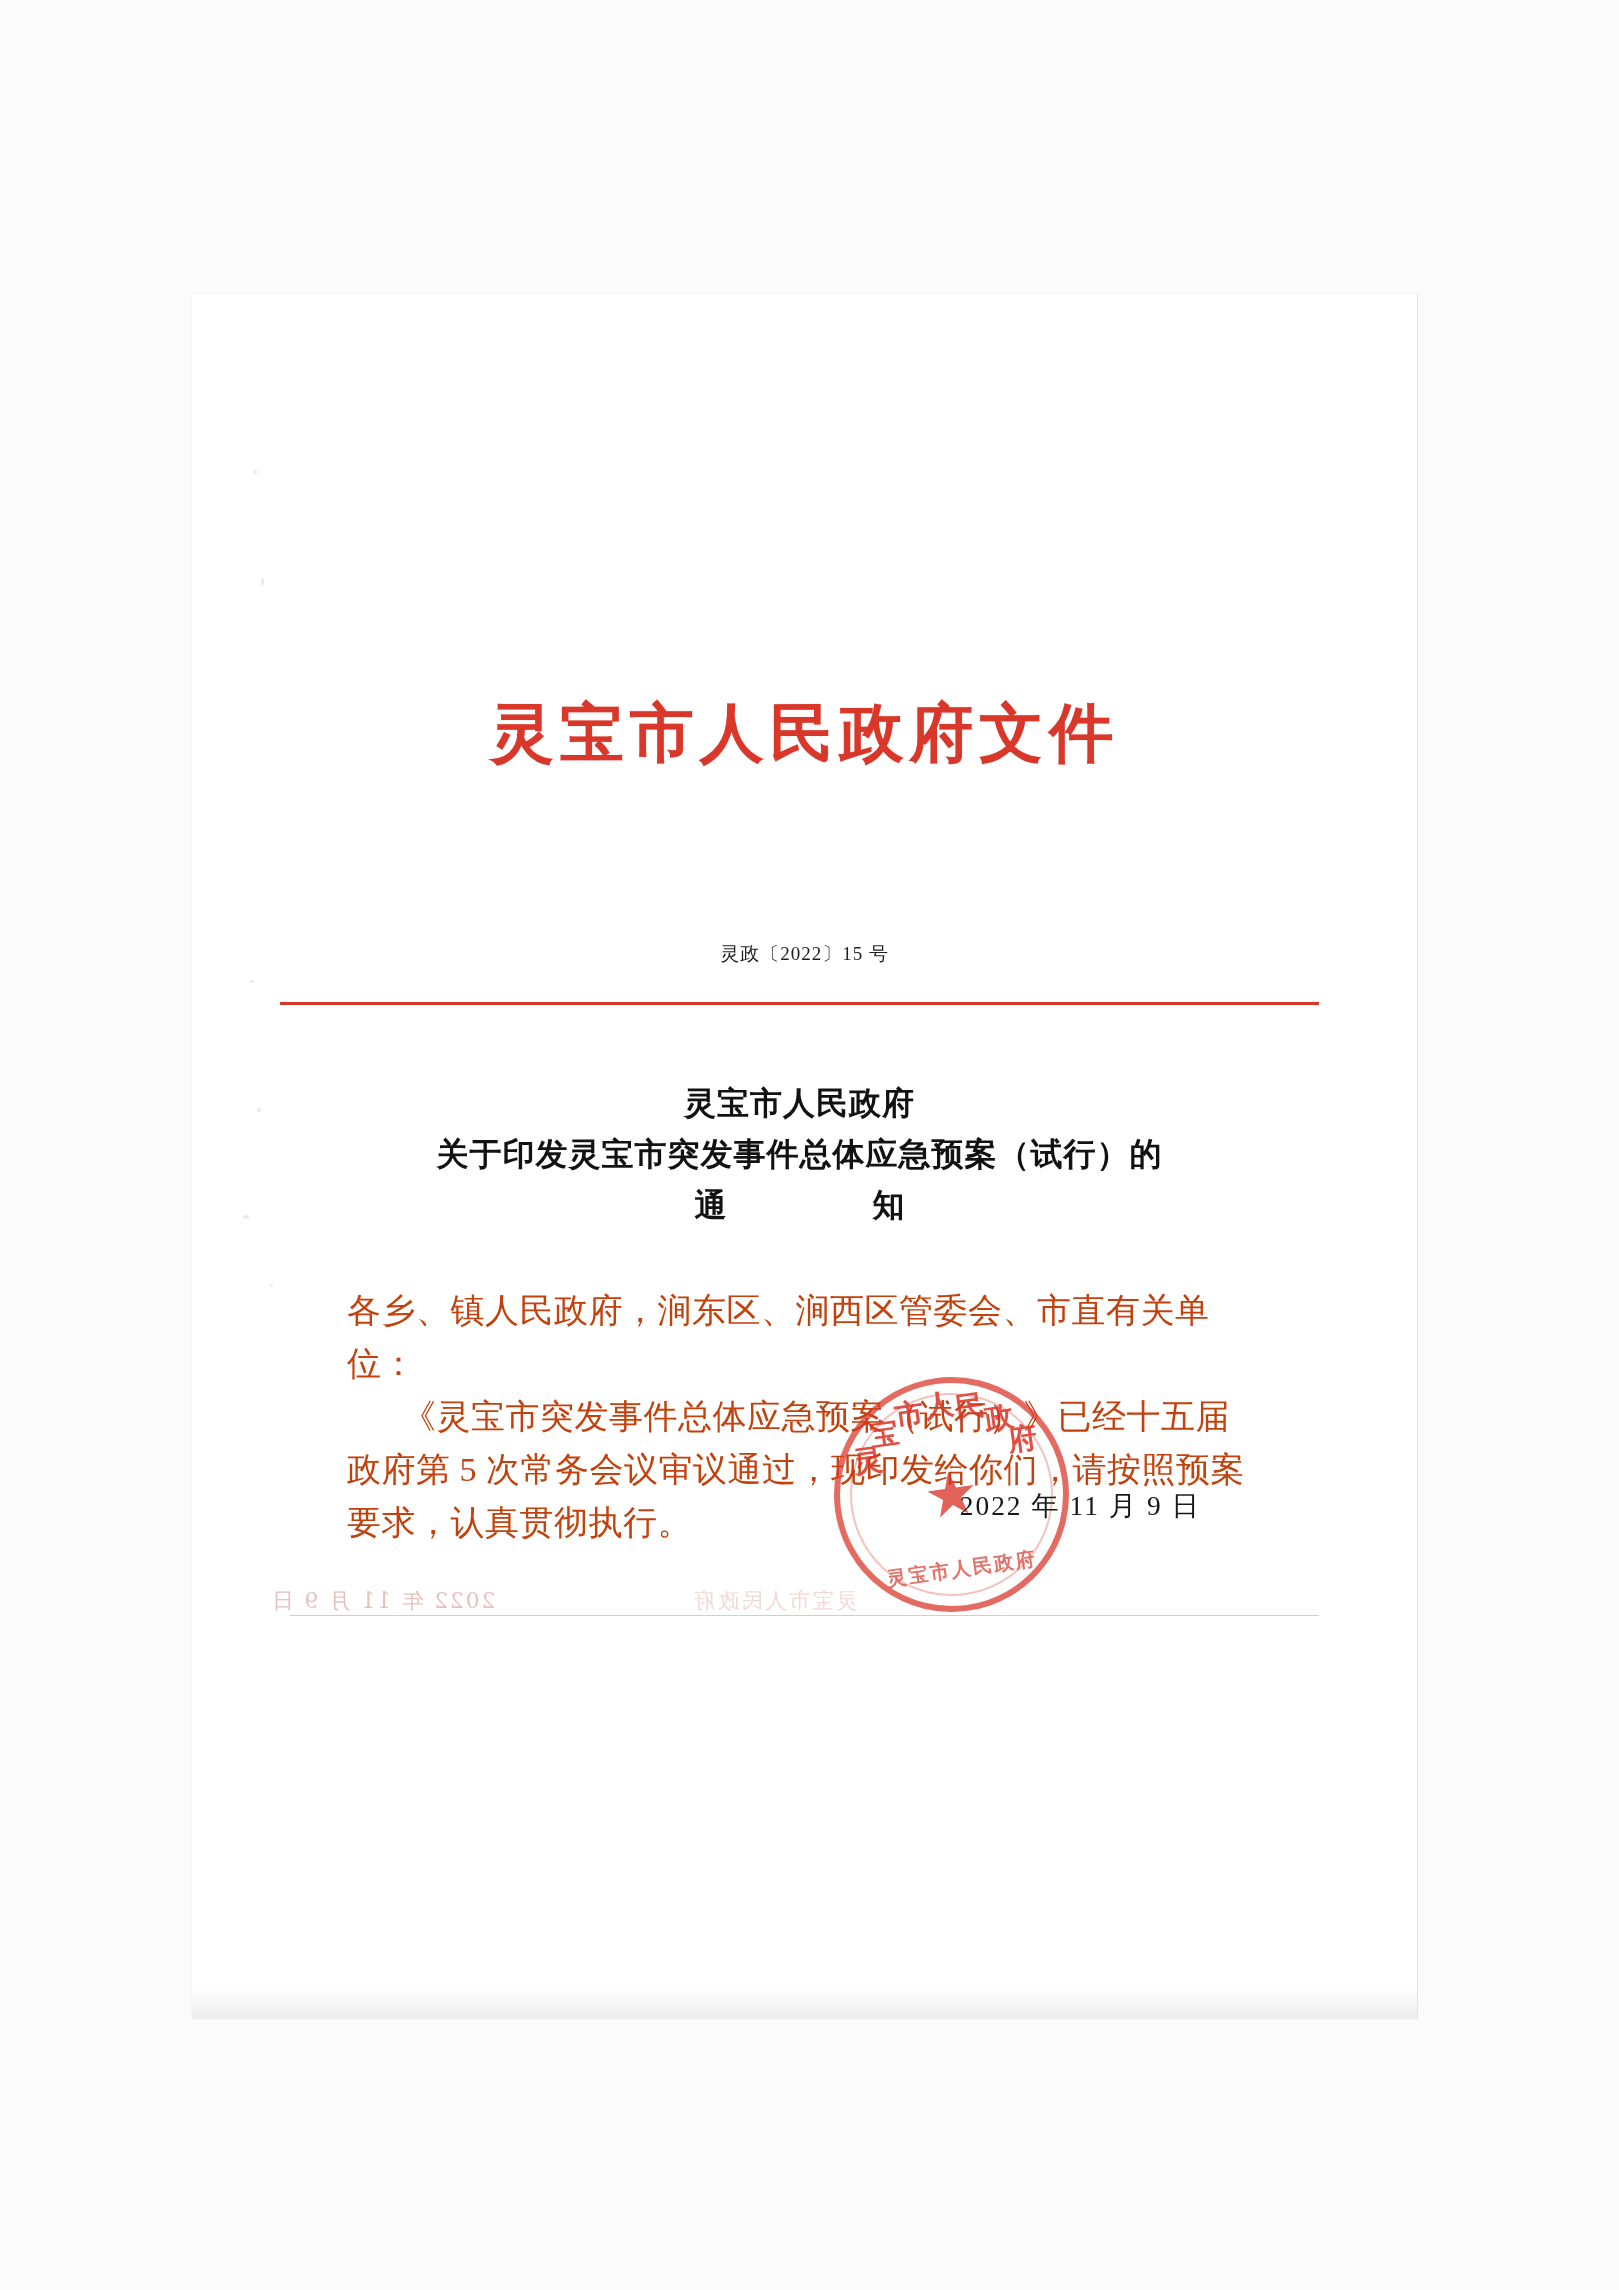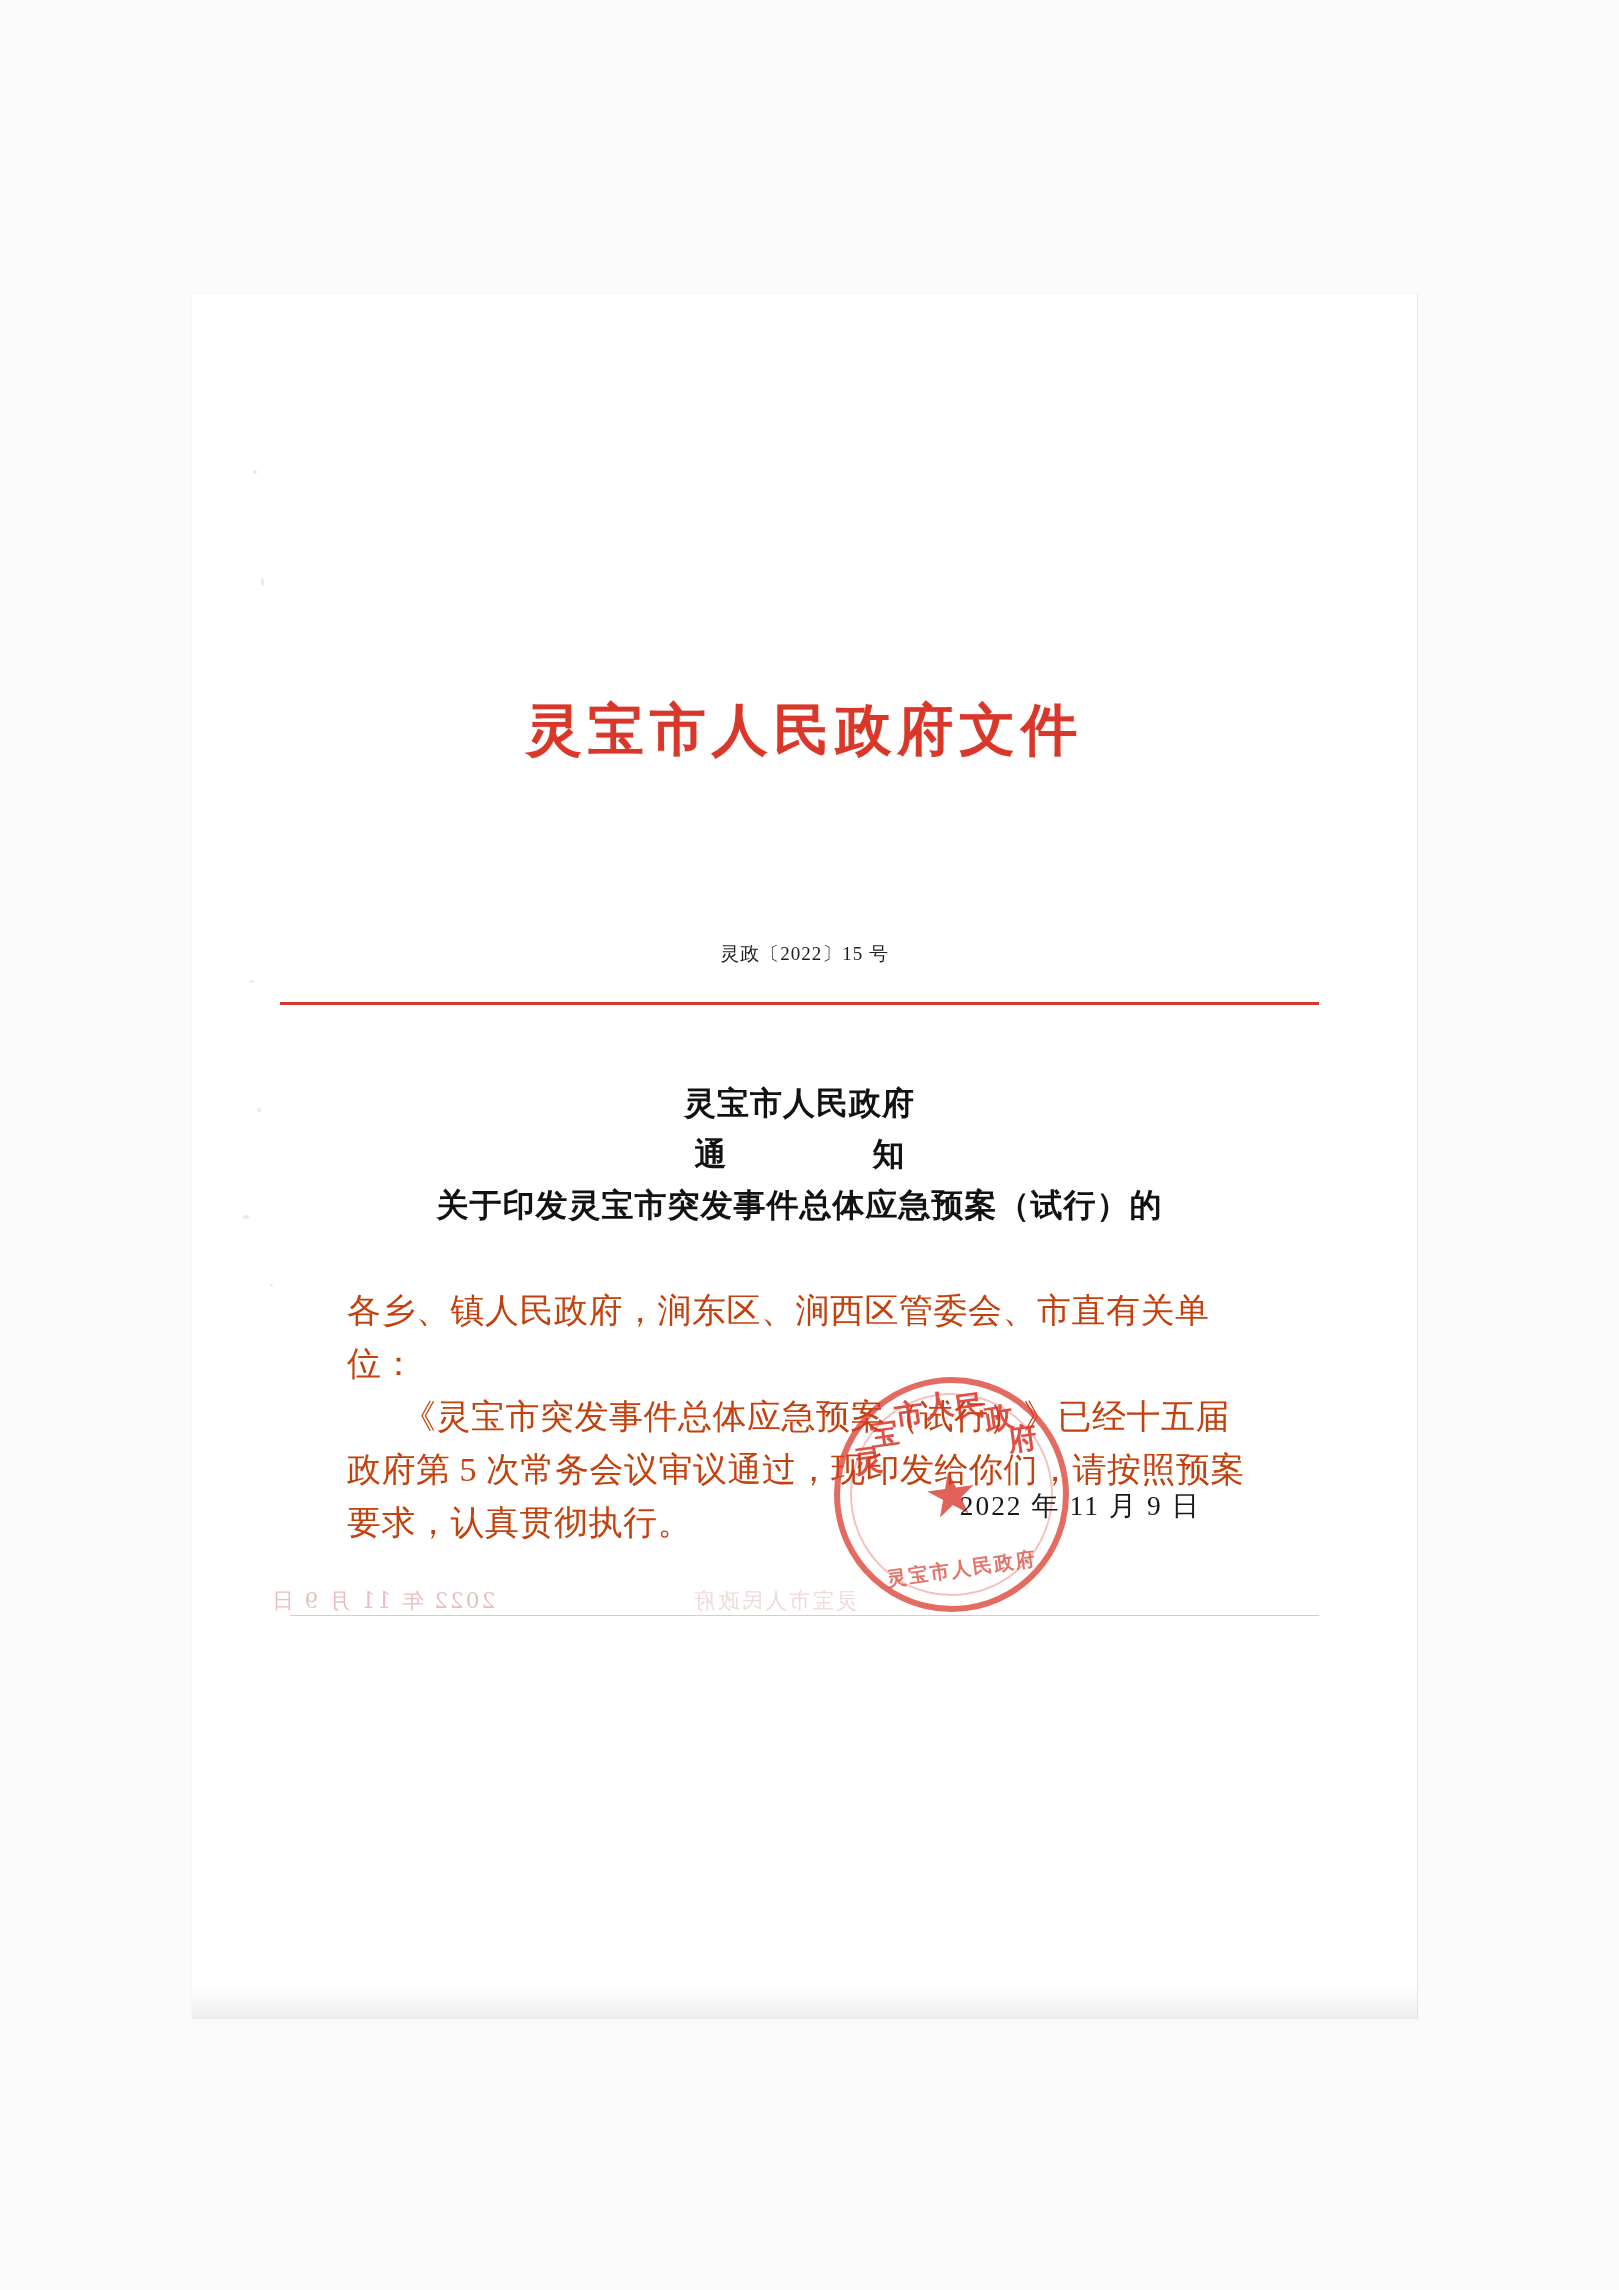--- a/index.html
+++ b/index.html
@@ -67,21 +67,21 @@
   
   .doc-title {
     position: absolute;
     left: 0;
     top: 407px;
     width: 1225px;
     text-align: center;
     color: #d8372a;
     font-family: "DejaVu Serif", serif;
     font-weight: bold;
-    font-size: 56px;
+    font-size: 64px;
     letter-spacing: 5.9px;
     line-height: 1;
     white-space: nowrap;
     text-shadow: 0 0 1px rgba(216,55,42,.4);
   }
 
   .doc-number {
     position: absolute;
     left: 0;
     top: 647px;
@@ -259,22 +259,22 @@
     <div class="scan-speck" style="left:78px;top:990px;width:2.9px;height:2.9px;"></div>
 
     <div class="doc-title">灵宝市人民政府文件</div>
 
     <div class="doc-number">灵政〔2022〕15 号</div>
 
     <div class="red-rule"></div>
 
     <div class="title-block">
       <span class="ln">灵宝市人民政府</span>
+      <span class="ln">关于印发灵宝市突发事件总体应急预案（试行）的</span>
       <span class="ln notice">通　　知</span>
-      <span class="ln">关于印发灵宝市突发事件总体应急预案（试行）的</span>
     </div>
 
     <div class="body-text">
       <p>各乡、镇人民政府，涧东区、涧西区管委会、市直有关单位：</p>
       <p class="indent">《灵宝市突发事件总体应急预案（试行）》已经十五届政府第 5 次常务会议审议通过，现印发给你们，请按照预案要求，认真贯彻执行。</p>
     </div>
 
     <div class="seal">
       <div class="ring"></div>
       <div class="ring inner"></div>

